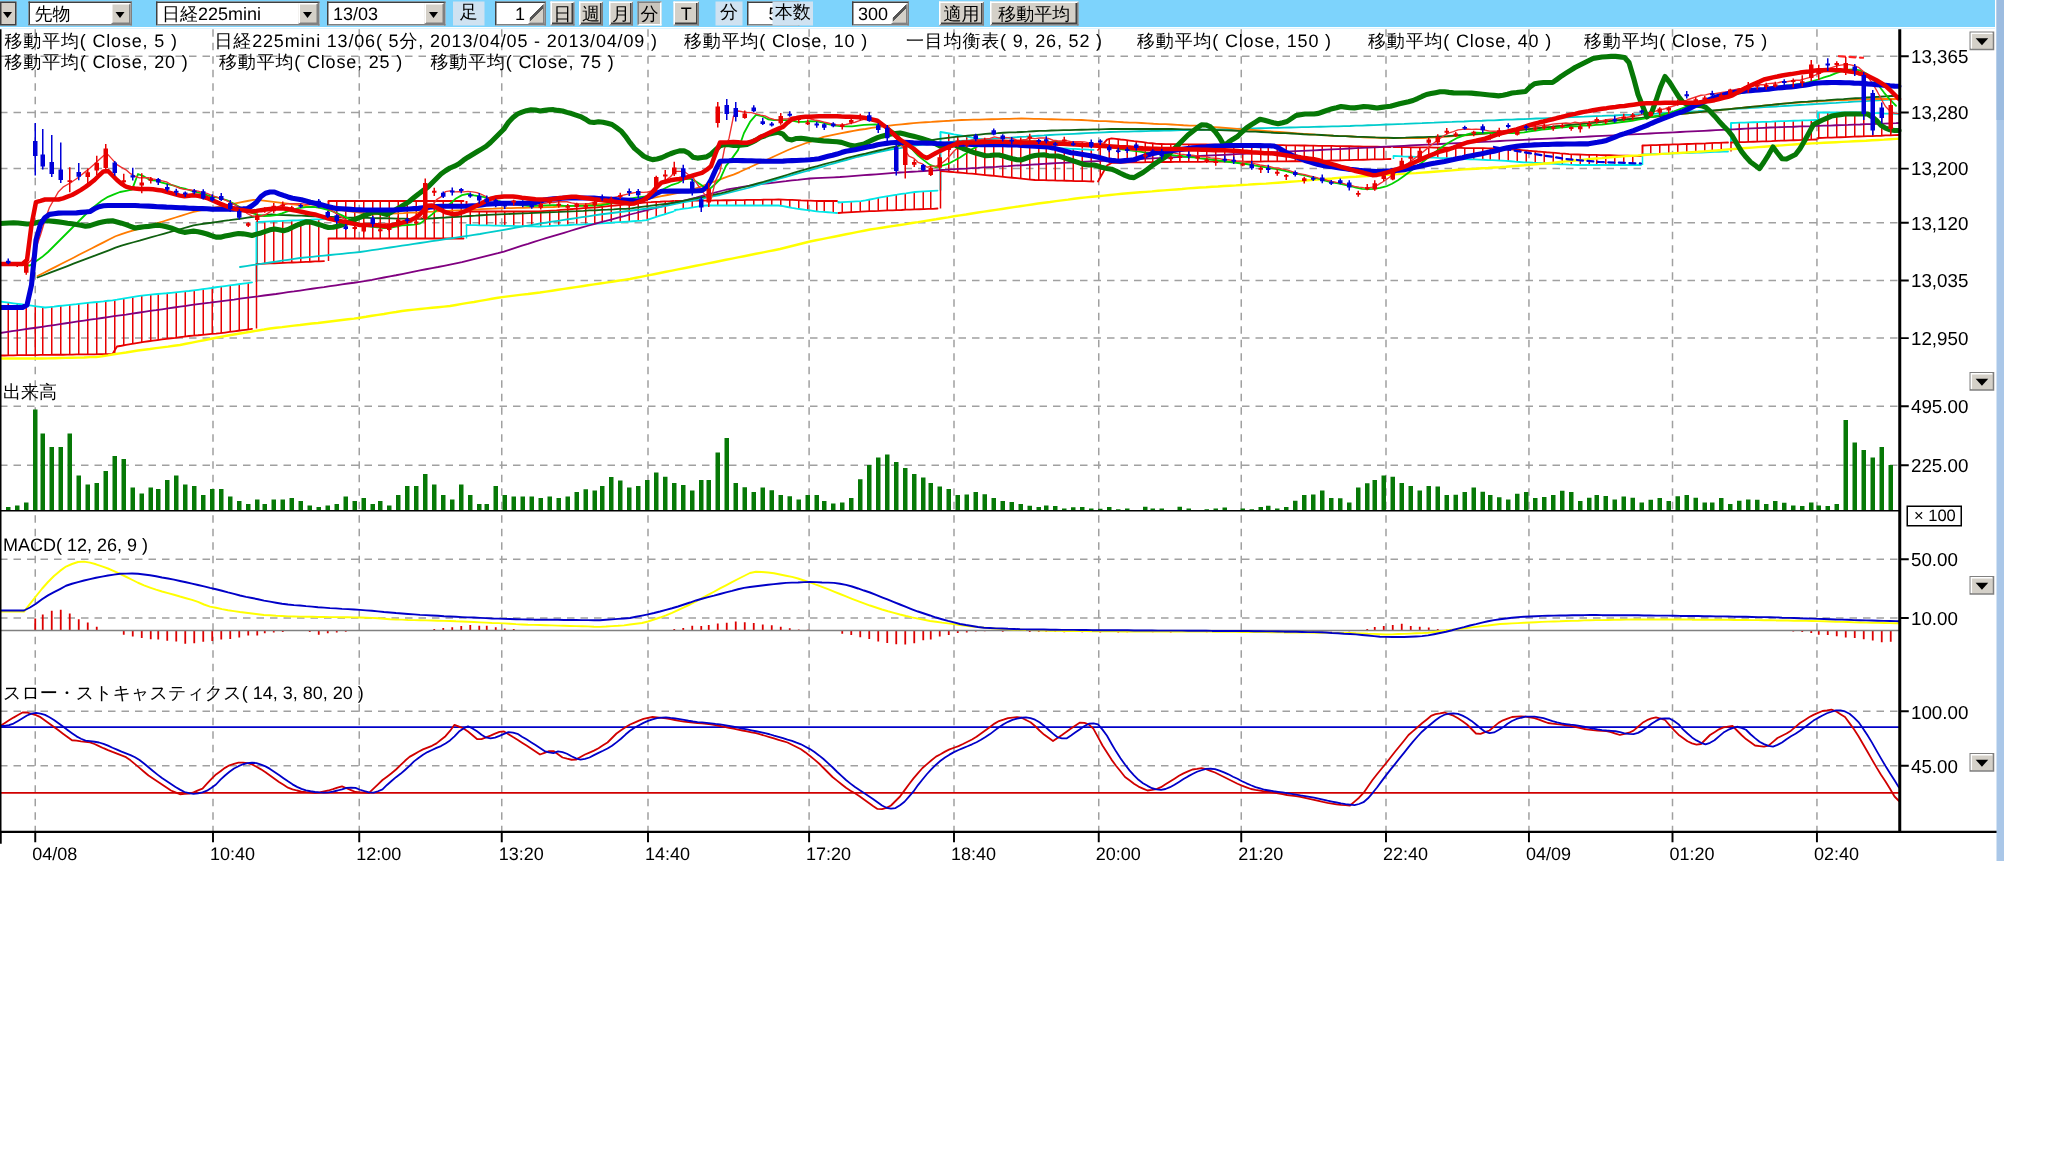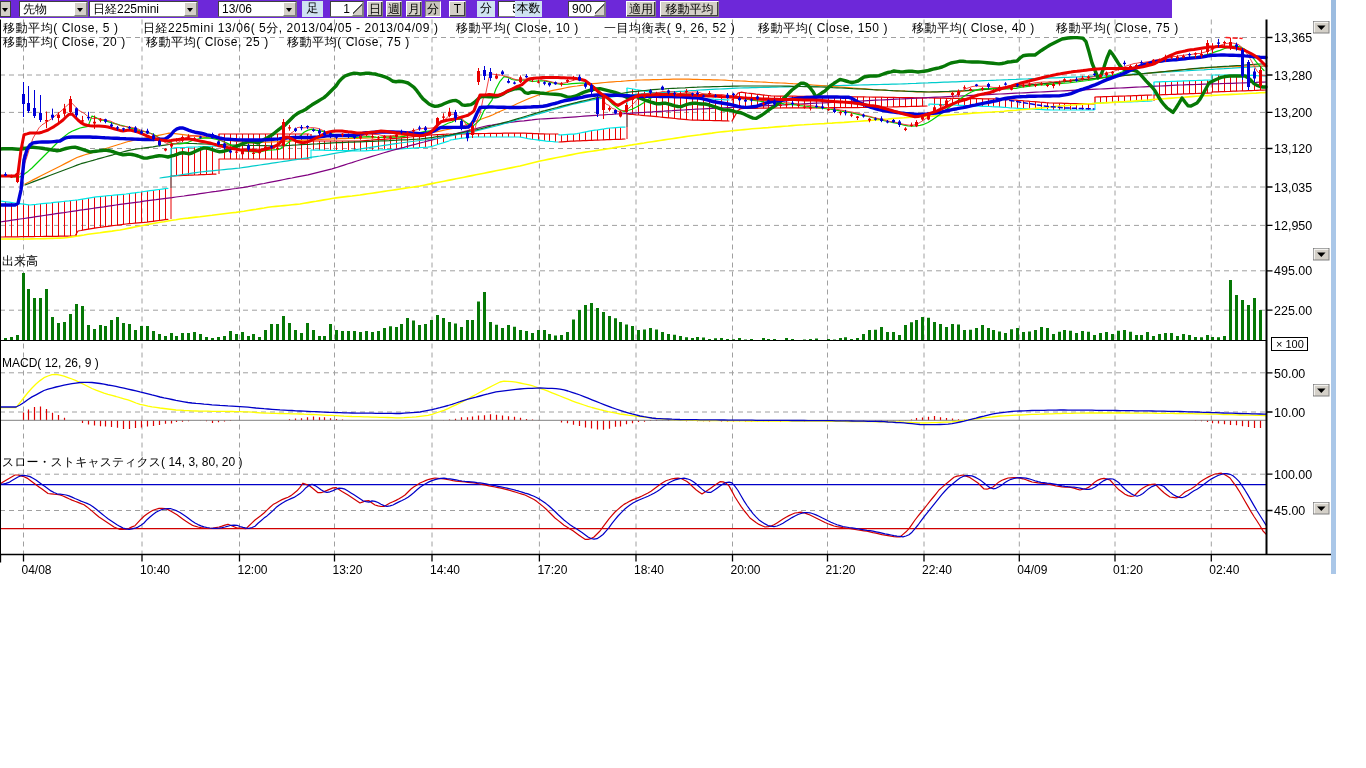--- a/index.html
+++ b/index.html
@@ -1,13 +1,13 @@
 <!DOCTYPE html>
 <html><head><meta charset="utf-8"><style>*{box-sizing:border-box}body{margin:0;width:1366px;height:768px;background:#fff;overflow:hidden;font-family:"Liberation Sans",sans-serif}
-.tb{position:absolute;left:0;top:0;width:1172px;height:19px;background:#6d28d9;border-bottom:1px solid #fff;z-index:5}
+.tb{position:absolute;left:0;top:0;width:1330px;height:19px;background:#7dd3fc;border-bottom:1px solid #fff;z-index:5}
 .tb>div{position:absolute;top:1px;height:16px;font-size:12px;line-height:15px;color:#000}
 .dbtn{background:#d4d0c8;border:1px solid #404040;text-align:center}
 .combo{background:#fff;border:1px solid #808080;border-top-color:#404040;border-left-color:#404040}
 .ctx{position:absolute;left:3px;top:0px;white-space:nowrap}
 .cbtn{position:absolute;right:0;top:0;width:13px;height:14px;background:#d4d0c8;border:1px solid #808080;border-top-color:#fff;border-left-color:#fff}
 .ar{position:absolute;left:50%;top:50%;margin:-1px 0 0 -3.5px;border:3.5px solid transparent;border-top:4px solid #000}
 .cbtn .ar{margin-left:-3.5px}
 .blab{background:#cfe2f1;text-align:center}
 .spin{background:#fff;border:1px solid #808080;border-top-color:#404040;border-left-color:#404040}
 .stx{position:absolute;right:13px;top:0}
@@ -161,28 +161,28 @@
 <div class="tb">
 <div class="dbtn" style="left:0;width:11px">
       <span class="ar"></span>
     </div>
 <div class="combo" style="left:19px;width:69px">
       <span class="ctx">先物</span>
       <span class="cbtn">
         <span class="ar"></span>
       </span>
     </div>
-<div class="combo" style="left:89px;width:109px">
+<div class="combo" style="left:104px;width:109px">
       <span class="ctx">日経225mini</span>
       <span class="cbtn">
         <span class="ar"></span>
       </span>
     </div>
 <div class="combo" style="left:218px;width:79px">
-      <span class="ctx">13/06</span>
+      <span class="ctx">13/03</span>
       <span class="cbtn">
         <span class="ar"></span>
       </span>
     </div>
 <div class="blab" style="left:302px;width:21px">足</div>
 <div class="spin" style="left:330px;width:34px">
       <span class="stx">1</span>
       <span class="sbtn"></span>
     </div>
 <div class="btn" style="left:367px;width:16px">日</div>
@@ -190,17 +190,17 @@
 <div class="btn" style="left:406px;width:16px">月</div>
 <div class="btn pressed" style="left:425px;width:16px">分</div>
 <div class="btn" style="left:449px;width:17px">T</div>
 <div class="blab" style="left:477px;width:18px">分</div>
 <div class="spin" style="left:498px;width:35px">
       <span class="stx">5</span>
       <span class="sbtn"></span>
     </div>
 <div class="blab" style="left:515px;width:27px">本数</div>
 <div class="spin" style="left:568px;width:38px">
-      <span class="stx">900</span>
+      <span class="stx">300</span>
       <span class="sbtn"></span>
     </div>
 <div class="btn" style="left:626px;width:30px">適用</div>
 <div class="btn" style="left:660px;width:59px">移動平均</div>
 </div>
 </body></html>

